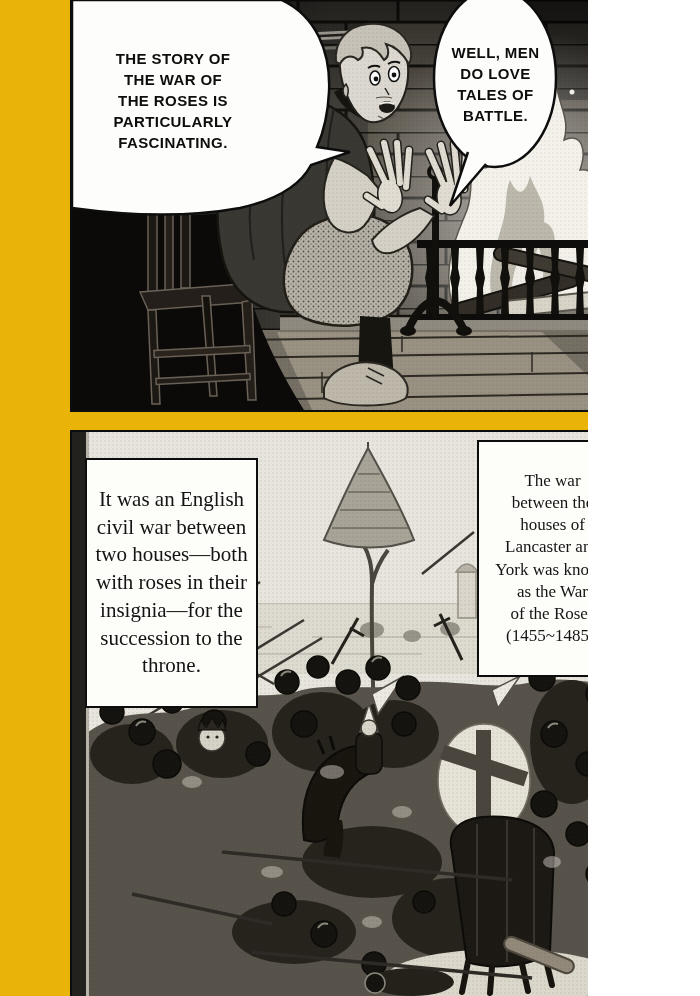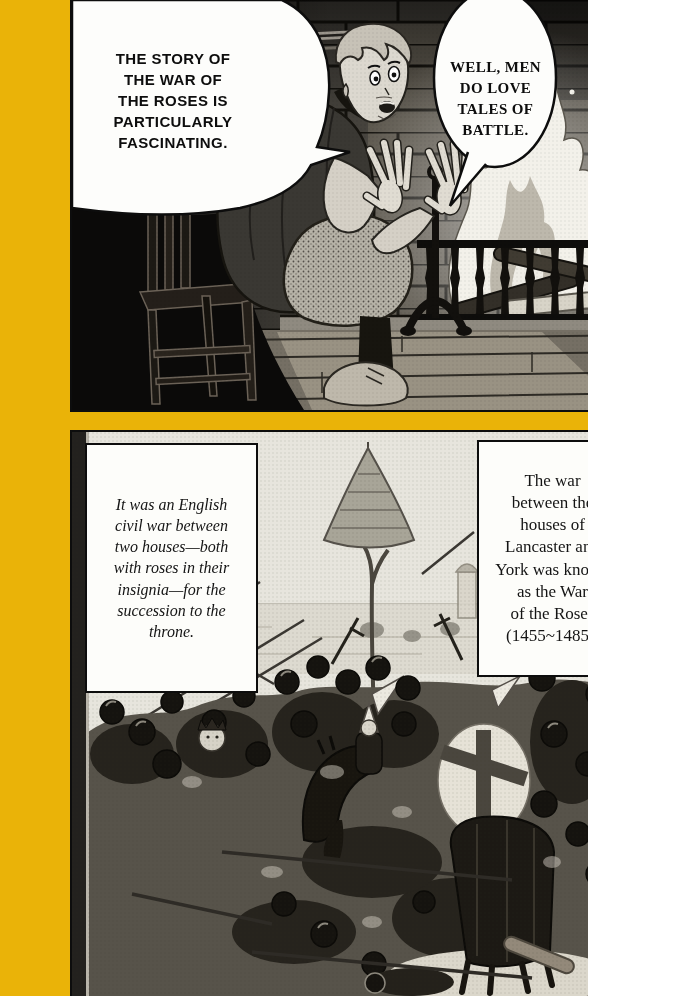--- a/index.html
+++ b/index.html
@@ -9,25 +9,25 @@
   #panel-top{left:70px;top:0;width:572px;height:412px;border-top:none;}
   #panel-bottom{left:70px;top:430px;width:572px;height:566px;border-bottom:none;}
   svg{display:block;}
   .bubble-text{position:absolute;display:flex;align-items:center;justify-content:center;
     text-align:center;font-family:"Liberation Sans",sans-serif;font-weight:bold;
     font-size:15px;line-height:1.4;letter-spacing:.4px;color:#0d0d0d;white-space:pre-line;z-index:5;}
   .caption-box{position:absolute;box-sizing:border-box;background:#fdfdfa;border:2px solid #0d0d0d;
     display:flex;align-items:center;justify-content:center;text-align:center;
     font-family:"Liberation Serif",serif;color:#141414;white-space:pre-line;z-index:6;
     padding:4px 3px;}
-  #caption-1{left:85px;top:443px;width:173px;height:250px;font-size:16px;line-height:1.32;font-style:italic;}
+  #caption-1{left:85px;top:458px;width:173px;height:250px;font-size:21px;line-height:1.32;}
   #caption-2{left:477px;top:440px;width:151px;height:237px;font-size:17px;line-height:1.3;}
   #caption-3{left:85px;top:787px;width:163px;height:186px;font-size:16.5px;line-height:1.32;}
   #bubble1-text{left:78px;top:30px;width:190px;height:140px;}
-  #bubble2-text{left:428px;top:41px;width:135px;height:116px;font-family:Liberation Serif, serif;}
+  #bubble2-text{left:428px;top:26px;width:135px;height:116px;}
 </style>
 </head>
 <body>
 
 <div class="page">
 
   <div class="panel" id="panel-top">
     <svg width="568" height="410" viewBox="0 0 568 410">
       <defs>
         <pattern id="brick" width="100" height="44" patternUnits="userSpaceOnUse">

